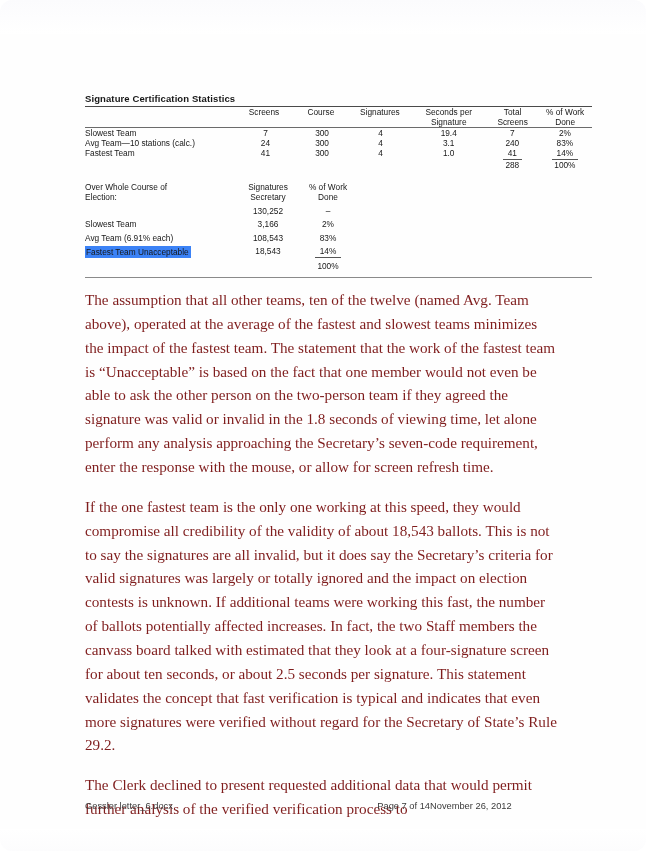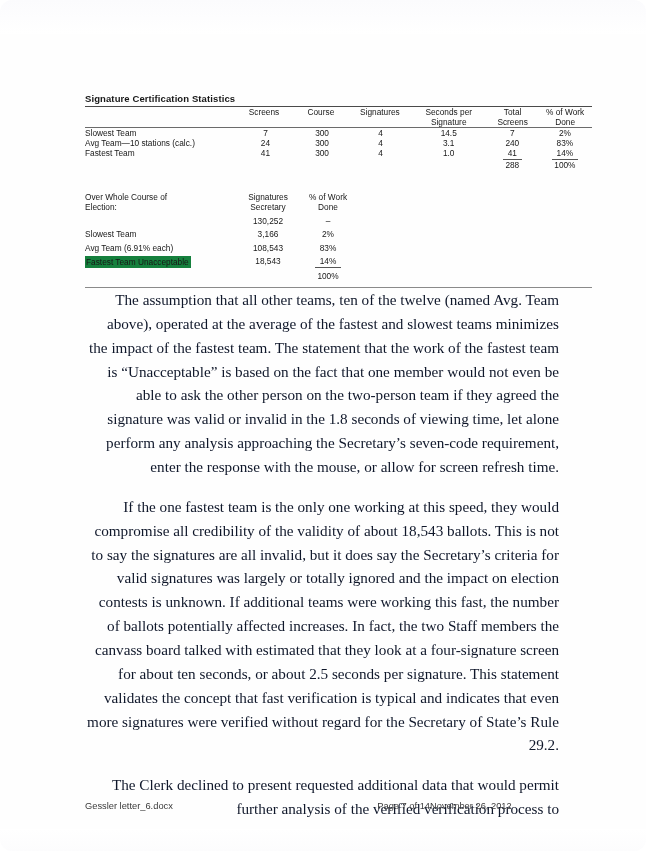--- a/index.html
+++ b/index.html
@@ -95,36 +95,36 @@
     line-height: 1.25;
   }
   table.stats2 td { padding: 1.6px 0; vertical-align: top; font-weight: normal; }
   .s2-label { width: 152px; text-align: left; }
   .s2-sig   { width: 62px;  text-align: center; }
   .s2-pct   { width: 58px;  text-align: center; }
   .s2-rest  { width: 235px; }
   .s2head td { font-weight: bold; text-align: center; }
   .s2head td.s2-label { text-align: left; }
   .highlight {
-    background: #15803d;
+    background: #3b82f6;
     display: inline-block;
     padding: 0.5px 2px 1px 1px;
   }
 
   
   .body-text {
     position: absolute;
     left: 85px;
     top: 288px;
     width: 474px;
     font-family: "Liberation Serif", serif;
     font-size: 15.2px;
     line-height: 1.57;
-    text-align: right;
-    color: #0f172a;
+    text-align: left;
+    color: #7f1d1d;
   }
   .body-text p {
     margin: 0 0 16px 0;
   }
 
   
   .footer {
     position: absolute;
     left: 85px;
     top: 801px;
@@ -176,21 +176,21 @@
 
     <div class="rule-light"></div>
 
     <table class="stats">
       <tbody>
           <tr class="bodyrow">
         <td class="c-label bold">Slowest Team</td>
         <td class="c-num bold">7</td>
         <td class="c-num2 bold">300</td>
         <td class="c-num3 bold">4</td>
-        <td class="c-num4 bold">14.5</td>
+        <td class="c-num4 bold">19.4</td>
         <td class="c-num5">7</td>
         <td class="c-num6">2%</td>
       </tr>
       <tr class="bodyrow">
         <td class="c-label">Avg Team—10 stations (calc.)</td>
         <td class="c-num">24</td>
         <td class="c-num2">300</td>
         <td class="c-num3">4</td>
         <td class="c-num4">3.1</td>
         <td class="c-num5">240</td>
@@ -210,21 +210,21 @@
         <td class="c-num"></td>
         <td class="c-num2"></td>
         <td class="c-num3"></td>
         <td class="c-num4"></td>
         <td class="c-num5">288</td>
         <td class="c-num6">100%</td>
       </tr>
     </tbody>
       </table>
 
-    <table class="stats2" style="margin-top:20px;">
+    <table class="stats2" style="margin-top:10px;">
       <tbody>
           <tr class="s2head">
         <td class="s2-label">
           <span>Over Whole Course of</span><br>
           <span>Election:</span>
         </td>
         <td class="s2-sig">
           <span>Signatures</span><br>
           <span>Secretary</span>
         </td>

